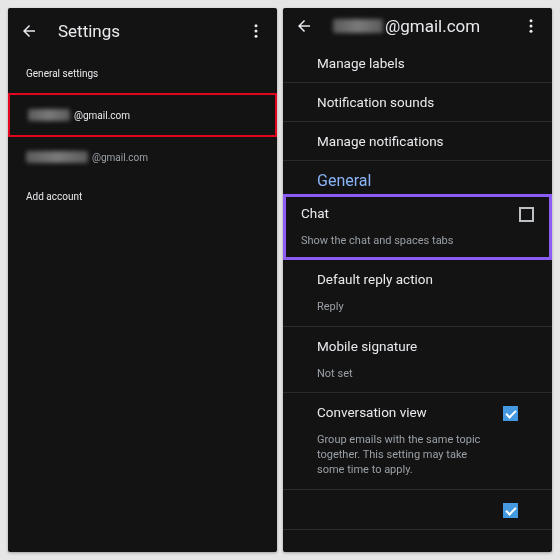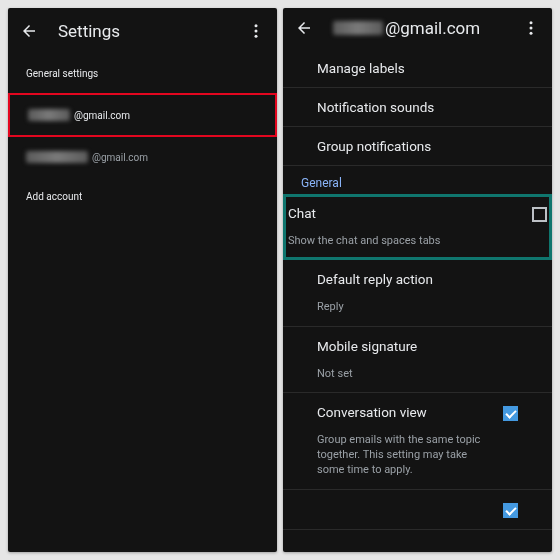--- a/index.html
+++ b/index.html
@@ -62,23 +62,23 @@
   .highlight { border: 2px solid #e3061f; }
   .divider {
     border-bottom: 1px solid #2a2a2a;
   }
   .setting-row {
     padding: 11px 34px;
   }
   .setting-title { font-size: 13.5px; color: #e8eaed; }
   .setting-sub { font-size: 11px; color: #9aa0a6; margin-top: 13px; line-height: 1.35; padding-right: 4px;}
   .section-label {
-    font-size: 12px;
+    font-size: 16px;
     color: #8ab4f8;
-    padding: 10px 18px 4px;
+    padding: 10px 34px 4px;
   }
   .check-row {
     display: flex;
     align-items: flex-start;
     gap: 10px;
   }
   .check-row .txt { flex: 1; }
   .checkbox {
     width: 15px; height: 15px;
     border: 2px solid #bdc1c6;
@@ -93,22 +93,22 @@
   .checked::after {
     content: "";
     position: absolute;
     left: 3px; top: 0px;
     width: 4px; height: 8px;
     border: solid #fff;
     border-width: 0 2px 2px 0;
     transform: rotate(45deg);
   }
   .highlight-setting {
-    border: 3px solid #0f766e;
-    padding: 8px 2px;
+    border: 3px solid #8b5cf6;
+    padding: 8px 15px;
   }
 </style>
 </head>
 <body>
 
 <div class="phone">
   <div class="header">
     <svg class="back-icon" viewBox="0 0 24 24">
         <path d="M20 11H7.8l5.6-5.6L12 4l-8 8 8 8 1.4-1.4L7.8 13H20z"></path>
       </svg>
@@ -149,21 +149,21 @@
       </svg>
   </div>
   <div class="content">
     <div class="setting-row divider">
       <div class="setting-title">Manage labels</div>
     </div>
     <div class="setting-row divider">
       <div class="setting-title">Notification sounds</div>
     </div>
     <div class="setting-row divider">
-      <div class="setting-title">Group notifications</div>
+      <div class="setting-title">Manage notifications</div>
     </div>
     <div class="section-label">General</div>
 
     <div class="setting-row check-row highlight-setting divider">
       <div class="txt">
         <div class="setting-title">Chat</div>
         <div class="setting-sub">Show the chat and spaces tabs</div>
       </div>
       <div class="checkbox"></div>
     </div>

